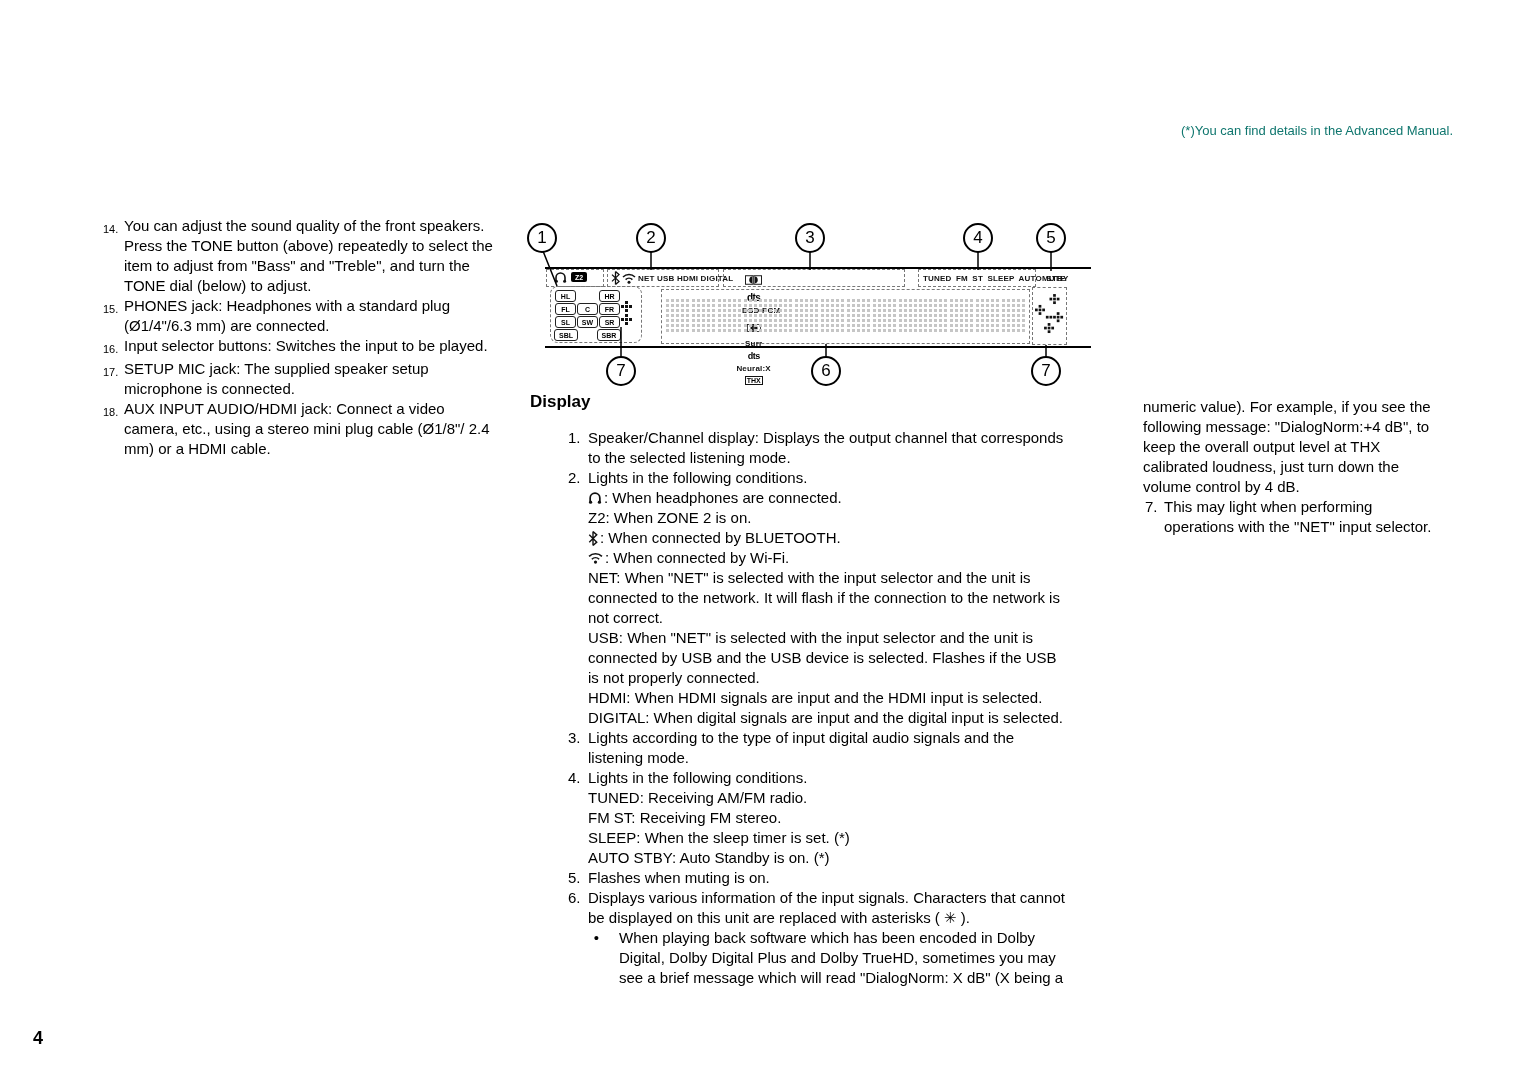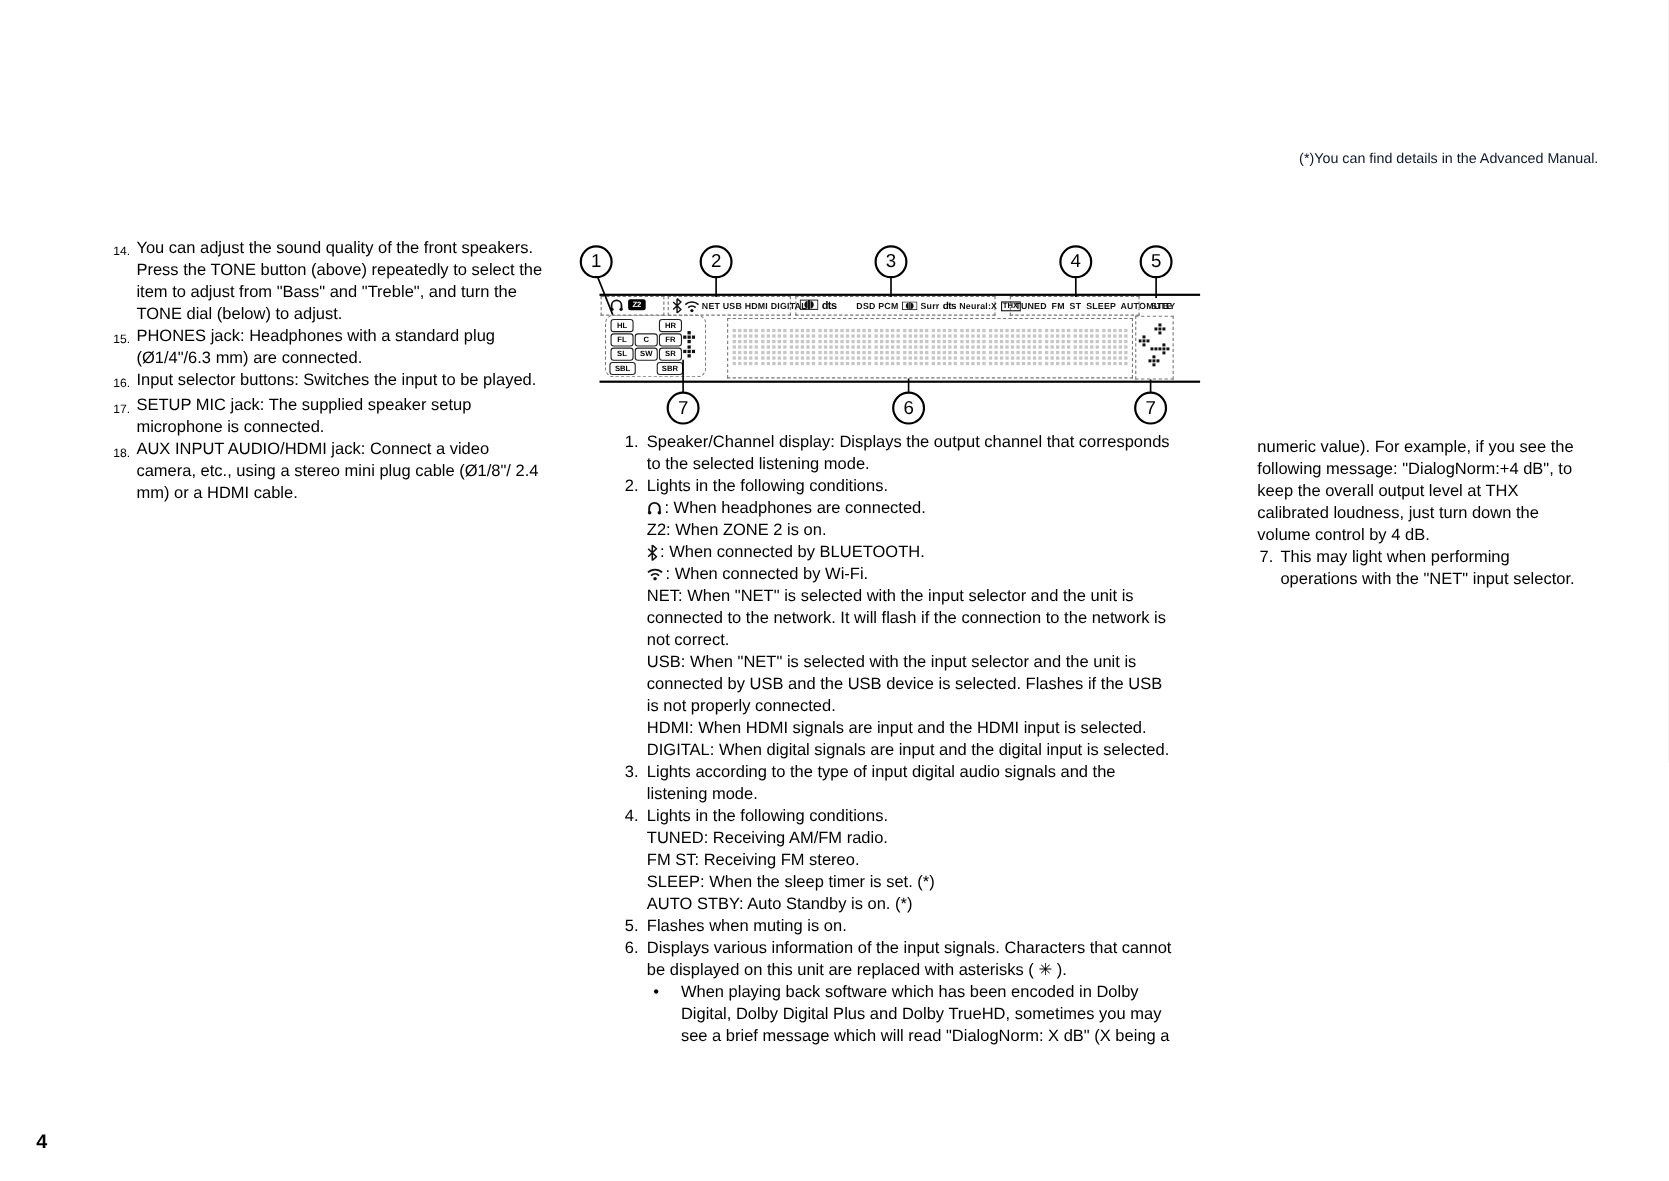--- a/index.html
+++ b/index.html
@@ -4,21 +4,21 @@
 <style>
   html,body{margin:0;padding:0;background:#e6e6e6;}
   .page{position:relative;width:1517px;height:1074px;background:#ffffff;overflow:hidden;
         font-family:"Liberation Sans",sans-serif;color:#000;}
   
   .header{position:absolute;left:0;top:0;width:1517px;height:123px;background:#ababab;}
   .nav{position:absolute;left:30px;top:53px;display:flex;gap:38px;
        font-size:27px;font-weight:bold;color:#fff;white-space:nowrap;}
   .nav .navitem{cursor:pointer;}
   .nav .active{color:#000;}
-  .topnote{position:absolute;top:136px;right:64px;font-size:13px;color:#0f172a;}
+  .topnote{position:absolute;top:123px;right:64px;font-size:13px;color:#0f766e;}
   
   .leftcol{position:absolute;left:63px;top:216px;width:432px;font-size:15px;line-height:20px;}
   .li{display:flex;}
   .li .num{flex:none;width:21px;font-size:11px;padding-top:3px;margin-left:40px;}
   .li .txt{flex:1;}
   .displaysec{position:absolute;left:528px;top:392px;width:540px;}
   .dheading{font-size:17px;font-weight:bold;margin:0 0 16px 2px;}
   .dlist{font-size:15px;line-height:20px;}
   .dlist .li .num{width:20px;font-size:15px;padding-top:0;}
   .iconrow{display:flex;align-items:flex-start;}
@@ -40,21 +40,21 @@
   .leaders{position:absolute;left:0;top:0;width:565px;height:172px;z-index:1;}
   .hline{position:absolute;left:15px;width:546px;height:2px;background:#000;}
   .dash{position:absolute;border:1px dashed #777;box-sizing:border-box;}
   .plabel{position:absolute;font-size:8px;font-weight:bold;letter-spacing:.2px;
           white-space:nowrap;color:#111;}
   .z2badge{position:absolute;width:16px;height:10px;background:#000;color:#fff;
            font-size:7px;font-weight:bold;display:flex;align-items:center;justify-content:center;
            border-radius:2px;}
   .spk{position:absolute;height:10px;border:1px solid #222;border-radius:3px;background:#fff;
        font-size:7px;font-weight:bold;display:flex;align-items:center;justify-content:center;}
-  .fmtrow{position:absolute;display:flex;align-items:center;gap:3px;}
+  .fmtrow{position:absolute;display:flex;align-items:center;gap:3px;flex-direction:column;}
   .thxbox{border:1px solid #111;padding:0 1px;font-size:7px;font-weight:bold;}
   .dtslogo{font-size:10px;font-weight:bold;letter-spacing:-.5px;}
   .matrix{position:absolute;display:flex;justify-content:space-between;
           box-sizing:border-box;padding:9px 4px;}
   .mcell{display:grid;grid-template-columns:repeat(5,3px);grid-auto-rows:3px;gap:2px;}
   .mcell i{background:#c6c6c6;display:block;}
   .micon svg, .panelicon svg{display:block;}
   .panelicon{position:absolute;}
 </style>
 </head>
@@ -743,20 +743,21 @@
         <rect x="14" y="32" width="3" height="3"></rect>
           <rect x="10" y="36" width="3" height="3"></rect>
           <rect x="14" y="36" width="3" height="3"></rect>
           <rect x="18" y="36" width="3" height="3"></rect>
           <rect x="14" y="40" width="3" height="3"></rect>
       </svg>
     </span>
   </div>
 
   <div class="displaysec">
+    <div class="dheading">Display</div>
     <div class="dlist">
       <div class="li">
         <span class="num">1.</span>
         <span class="txt">Speaker/Channel display: Displays the output channel that corresponds to the selected listening mode.</span>
       </div>
       <div class="li">
         <span class="num">2.</span>
         <div class="txt">
           <div>Lights in the following conditions.</div>
           <div class="iconrow">

